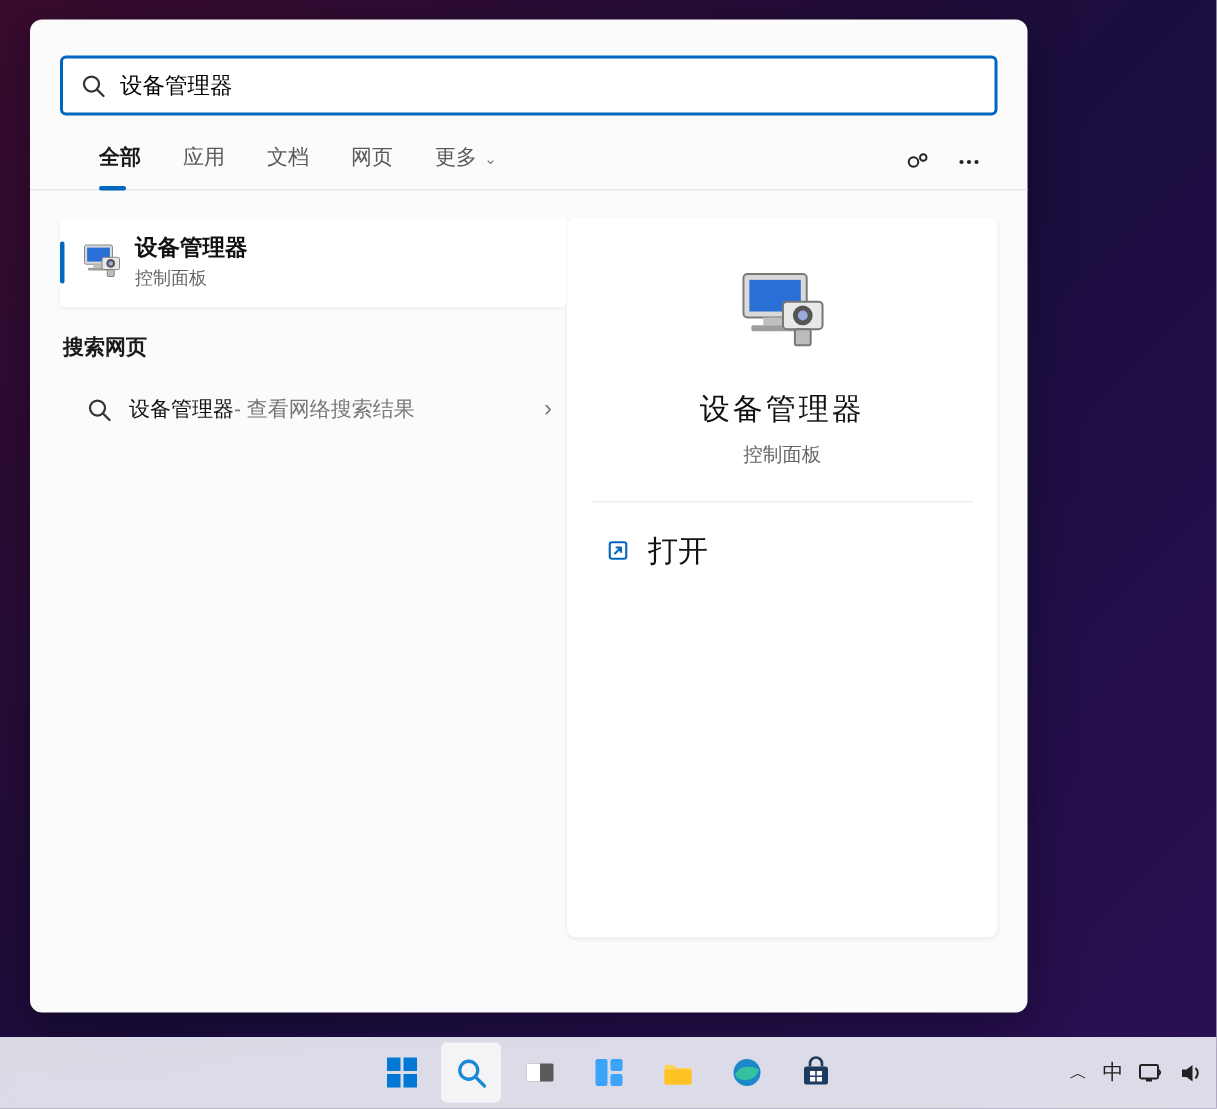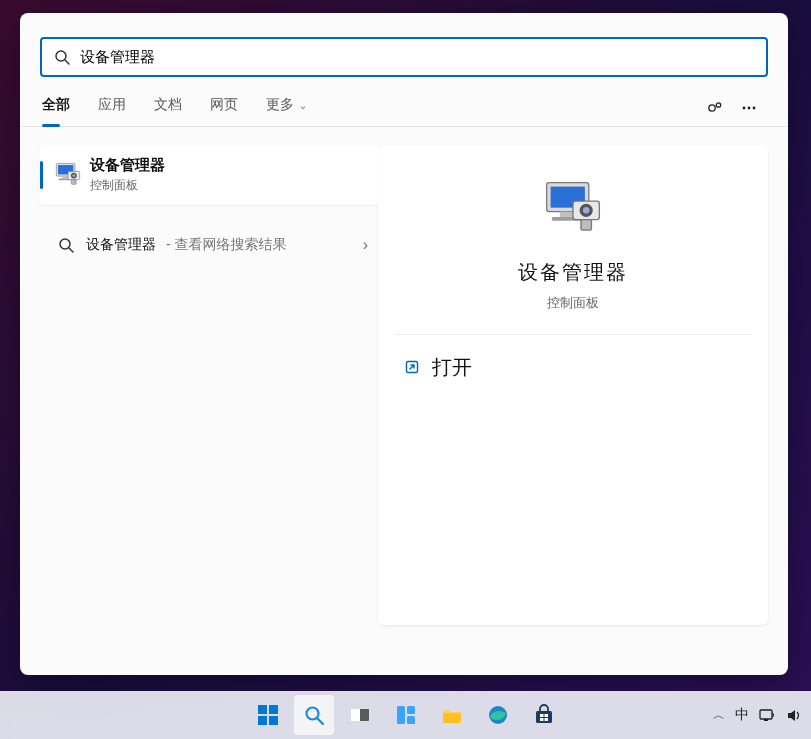--- a/index.html
+++ b/index.html
@@ -1,20 +1,20 @@
 <!DOCTYPE html>
 <html><head>
 <meta charset="utf-8">
 <style>
   * { box-sizing: border-box; margin: 0; padding: 0; }
   html, body { width: 811px; height: 739px; overflow: hidden; font-family: "Segoe UI", "Microsoft YaHei", sans-serif; }
   body { background: linear-gradient(135deg, #3a0b2e 0%, #1a0d3e 50%, #2b1055 100%); position: relative; }
 
   .panel {
-    position: absolute; left: 20px; top: 13px; width: 768px; height: 662px;
+    position: absolute; left: 20px; top: 13px; width: 665px; height: 662px;
     background: #fbfbfc; border-radius: 8px; box-shadow: 0 8px 32px rgba(0,0,0,0.35);
     display: flex; flex-direction: column;
   }
 
   .search-wrap { padding: 24px 20px 0 20px; }
   .search-box {
     display: flex; align-items: center; height: 40px;
     border: 2px solid #0067c0; border-radius: 4px; background: #fff;
     padding: 0 12px;
   }
@@ -25,21 +25,21 @@
   }
 
   .tabs-row {
     display: flex; align-items: center; padding: 18px 22px 0 22px;
     border-bottom: 1px solid #e6e6e6; height: 50px;
   }
   .tab {
     font-size: 14px; color: #5a5a5a; margin-right: 28px; cursor: pointer;
     padding-bottom: 12px; position: relative;
   }
-  .tab.active { color: #1a1a1a; font-weight: 600; }
+  .tab.active { color: #1a1a1a; font-weight: 600; margin-left: 24px; }
   .tab.active::after {
     content: ""; position: absolute; left: 0; bottom: -1px; width: 18px; height: 3px;
     background: #0067c0; border-radius: 2px;
   }
   .tab .chev { font-size: 10px; margin-left: 2px; color: #777; }
   .tabs-spacer { flex: 1; }
   .tab-icon-btn { width: 34px; height: 34px; display: flex; align-items: center; justify-content: center; cursor: pointer; color: #333; border-radius: 4px; margin-bottom:6px;}
 
   .body { flex: 1; display: flex; min-height: 0; }
   .left-col { width: 358px; padding: 18px 0 0 20px; }
@@ -58,21 +58,21 @@
   .result-card .ic { width: 44px; display:flex; align-items:center; justify-content:center; margin-left:6px;}
   .result-card .txt { display:flex; flex-direction:column; }
   .result-card .title { font-size: 15px; color: #111; font-weight: 600; }
   .result-card .sub { font-size: 12px; color: #666; margin-top: 2px; }
 
   .web-row {
     height: 44px; display:flex; align-items:center; padding: 0 10px 0 6px; cursor:pointer; border-radius:4px;
   }
   .web-row .ic { width: 40px; display:flex; align-items:center; justify-content:center; }
   .web-row .wt { font-size: 14px; color:#111; }
-  .web-row .ws { font-size: 14px; color:#777;margin-left:10px; }
+  .web-row .ws { font-size: 14px; color:#777; }
   .web-row .sp { flex:1; }
   .web-row .chev { color:#777; font-size: 16px; }
 
   .detail-card {
     background:#fff; border-radius:6px; min-height: 480px; box-shadow: 0 1px 3px rgba(0,0,0,0.08);
     display:flex; flex-direction:column; align-items:stretch; padding: 32px 16px 0 16px;
   }
   .detail-head { display:flex; flex-direction:column; align-items:center; padding-bottom: 22px; border-bottom: 1px solid #eee; }
   .big-icon { width:64px; height:64px; display:flex; align-items:center; justify-content:center; margin-bottom: 18px;}
   .detail-title { font-size: 20px; letter-spacing: 2px; color:#111; }
@@ -150,20 +150,21 @@
               <circle cx="34" cy="23" r="2.5" fill="#9ad"></circle>
             <rect x="30" y="30" width="8" height="8" rx="1" fill="#bcbcbc" stroke="#777" stroke-width="1"></rect>
           </svg>
         </div>
         <div class="txt">
           <div class="title">设备管理器</div>
           <div class="sub">控制面板</div>
         </div>
       </div>
 
+      <div class="section-label">搜索网页</div>
 
       <div class="web-row">
         <div class="ic">
           <svg width="16" height="16" viewBox="0 0 16 16" fill="none">
               <circle cx="7" cy="7" r="5" stroke="#333" stroke-width="1.5"></circle>
               <line x1="11" y1="11" x2="15" y2="15" stroke="#333" stroke-width="1.5" stroke-linecap="round"></line>
             </svg>
         </div>
         <span class="wt">设备管理器</span>
         <span class="ws"> - 查看网络搜索结果</span>

